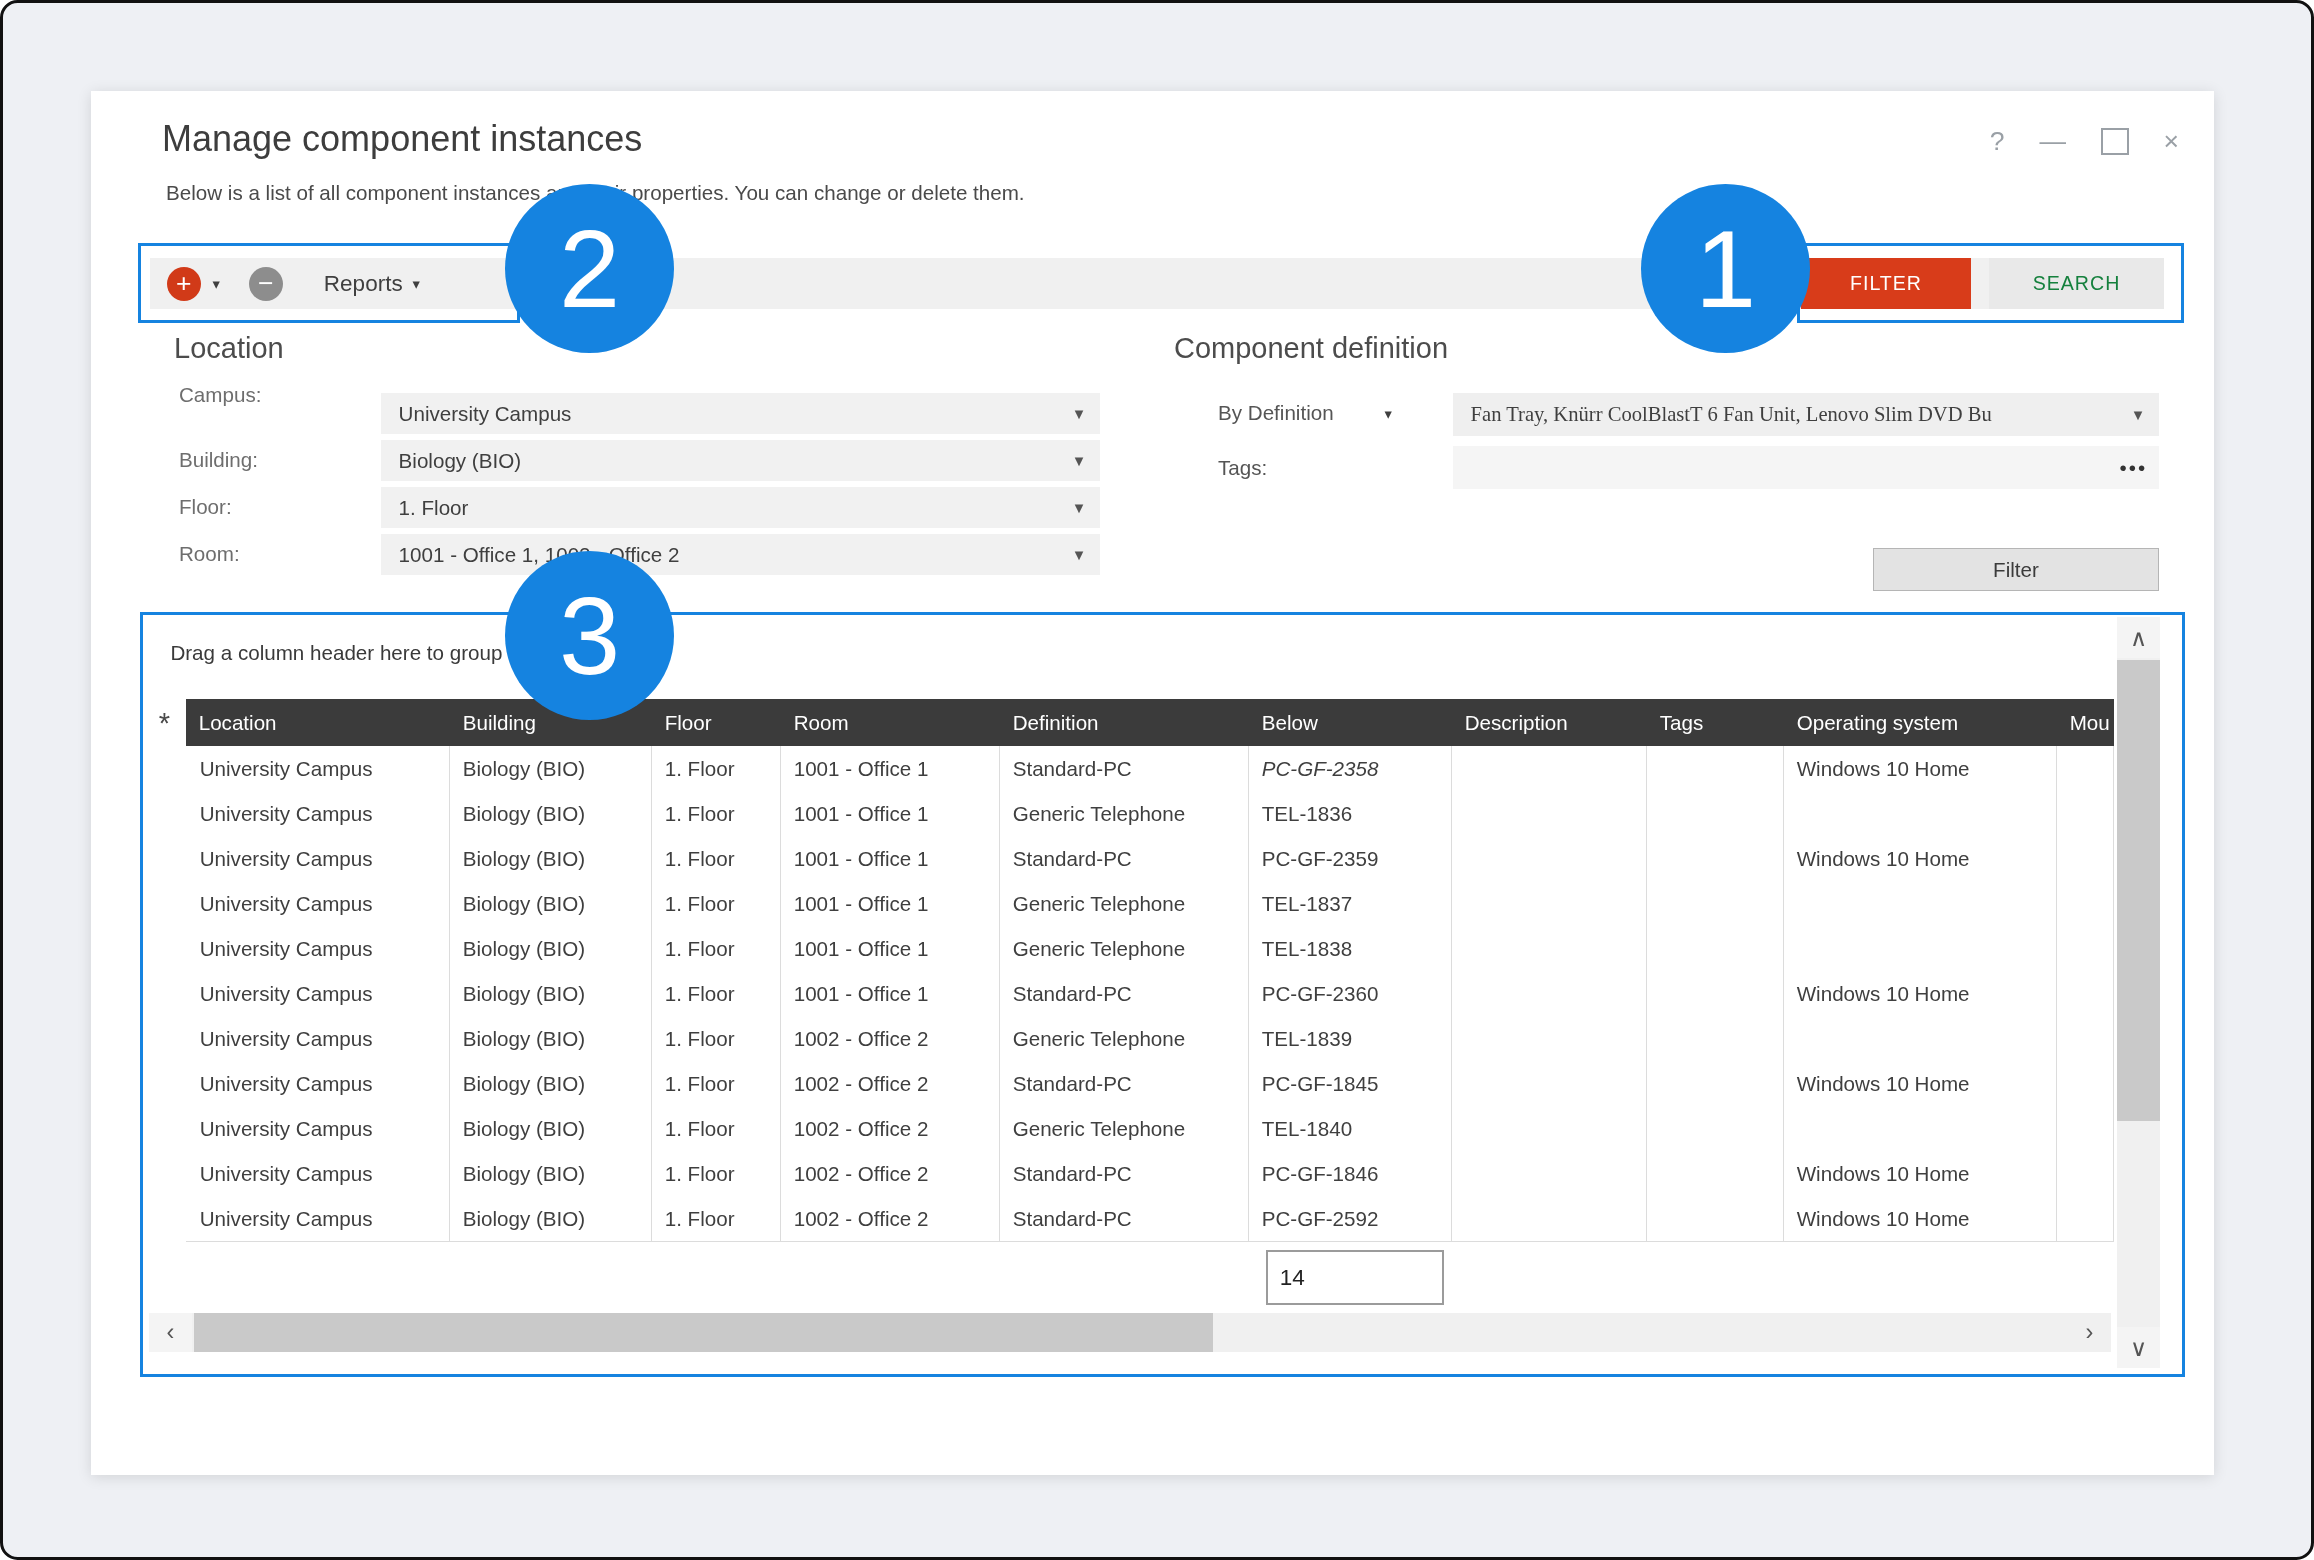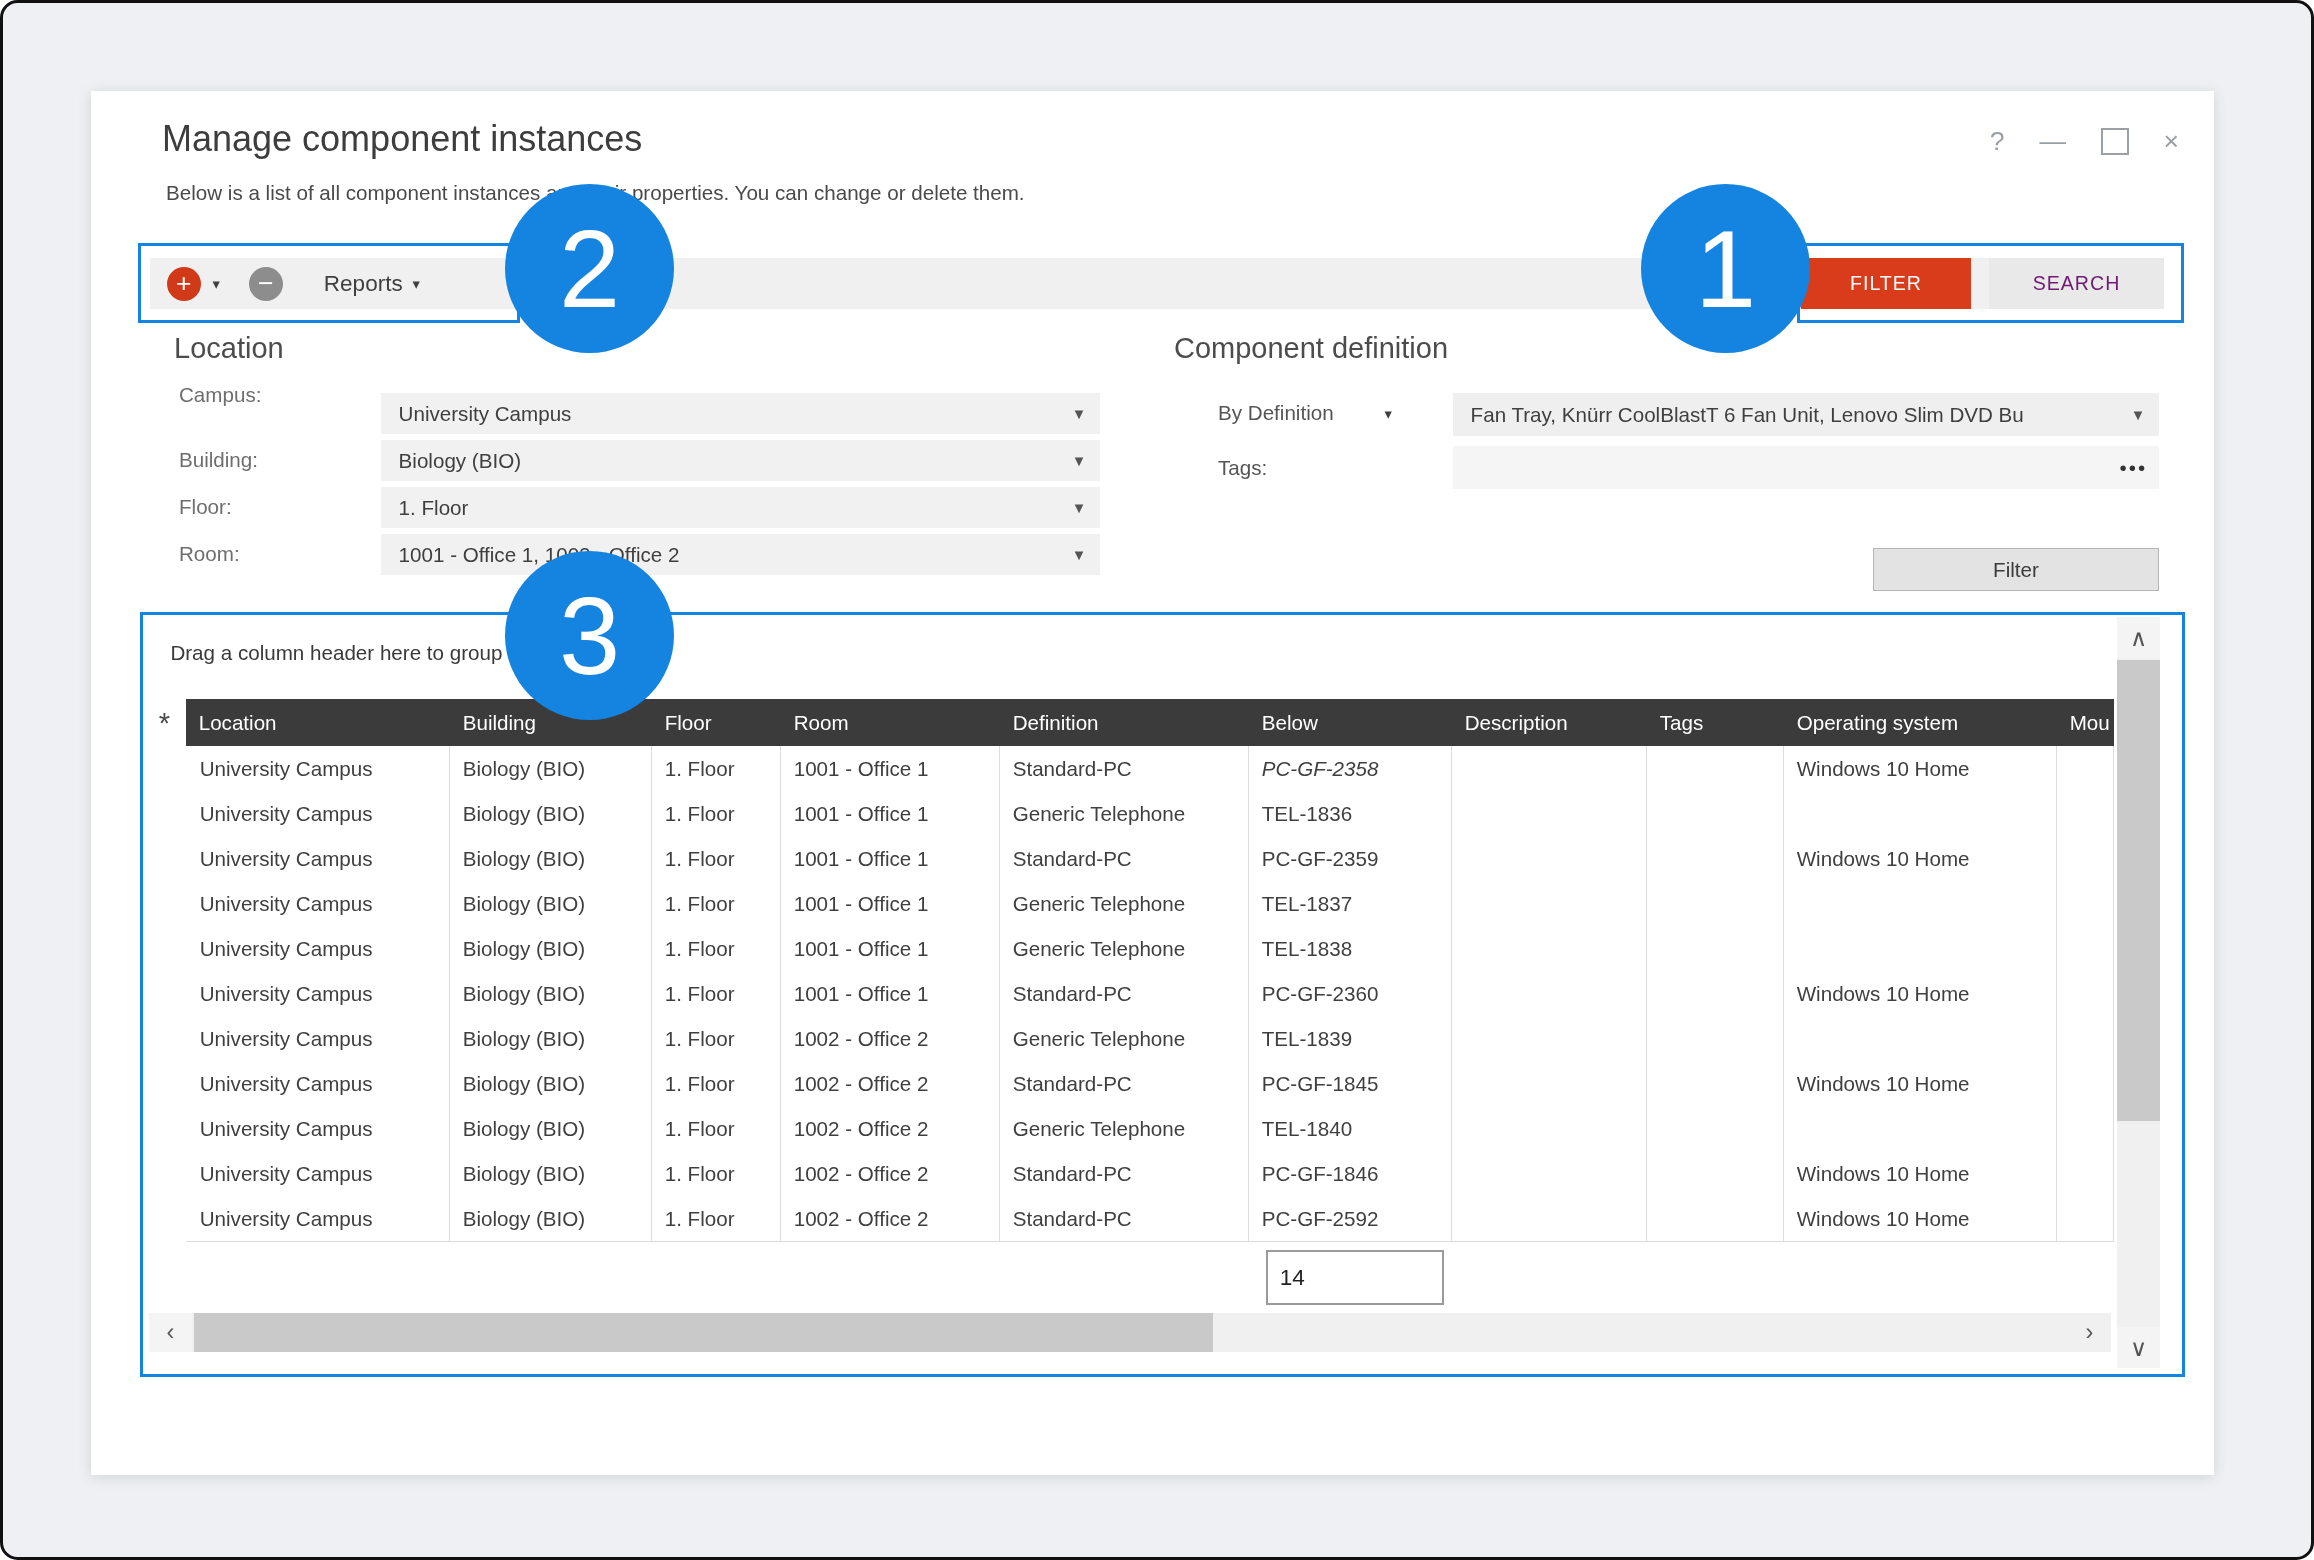--- a/index.html
+++ b/index.html
@@ -13,21 +13,21 @@
   .winctl .sq{width:23.5px;height:23.5px;border:2px solid #9aa0a6;display:inline-block;}
   .strip{left:59px;top:167px;width:2014px;height:51px;background:#f0f0f0;display:flex;align-items:center;}
   .circle-btn{width:34px;height:34px;border-radius:50%;color:#fff;display:flex;align-items:center;justify-content:center;
               font-size:26.5px;line-height:1;}
   .plus{background:#d13a18;margin-left:16.7px;}
   .minus{background:#8d8d8d;}
   .caret{font-size:14.7px;color:#3f3f3f;}
   .reports{display:flex;align-items:center;gap:9.8px;margin-left:41px;font-size:22.5px;color:#3f3f3f;}
   .bar-btn{position:absolute;top:0;height:51px;display:flex;align-items:center;justify-content:center;font-size:19.6px;letter-spacing:1px;}
   .filter-top{left:1651px;width:170px;background:#d83c1a;color:#fff;}
-  .search-top{left:1839px;width:175px;background:#e9e9e9;color:#701a75;}
+  .search-top{left:1839px;width:175px;background:#e9e9e9;color:#15803d;}
   .annot-box{border:3.9px solid #1583e0;background:transparent;z-index:40;}
   .badge{width:169px;height:169px;border-radius:50%;background:#1583e0;color:#fff;display:flex;align-items:center;
          justify-content:center;font-size:110px;z-index:50;}
   .h2{font-size:29px;color:#4c4c4c;}
   .flabel{font-size:20.6px;color:#6e6e6e;}
   .field{background:#f1f1f1;color:#3f3f3f;font-size:20.6px;display:flex;align-items:center;padding:0 43px 0 17.6px;
          white-space:nowrap;overflow:hidden;}
   .field .fcaret{position:absolute;right:13.7px;font-size:14.7px;color:#555;}
   .grid-panel{left:49px;top:521px;width:2045px;height:765px;border:3.9px solid #1583e0;background:#fff;z-index:30;}
   .hint{left:27.4px;top:25.5px;font-size:20.6px;color:#3a3a3a;}
@@ -123,21 +123,21 @@
       <span class="fcaret">▼</span>
     </div>
 
     <div class="abs h2" style="left:1083px;top:241px;">Component definition</div>
 
     <div class="abs" style="left:1127px;top:310px;display:flex;align-items:center;gap:51px;">
       <span class="flabel" style="color:#555;">By Definition</span>
       <span class="caret">▾</span>
     </div>
     <div class="abs field" style="left:1362px;top:302px;width:706px;height:43px;background:#efefef;">
-      <span style="overflow:hidden;white-space:nowrap;">Fan Tray, Knürr CoolBlastT 6 Fan Unit, Lenovo Slim DVD Bu</span>
+      <span style="overflow:hidden;white-space:nowrap;font-family:Liberation Serif, serif;">Fan Tray, Knürr CoolBlastT 6 Fan Unit, Lenovo Slim DVD Bu</span>
       <span class="fcaret">▼</span>
     </div>
 
     <div class="abs flabel" style="left:1127px;top:365px;color:#555;">Tags:</div>
     <div class="abs field" style="left:1362px;top:355px;width:706px;height:43px;background:#f5f5f5;">
       <span class="ellips">•••</span>
     </div>
 
     <div class="abs filter-small">
       <span>Filter</span>

